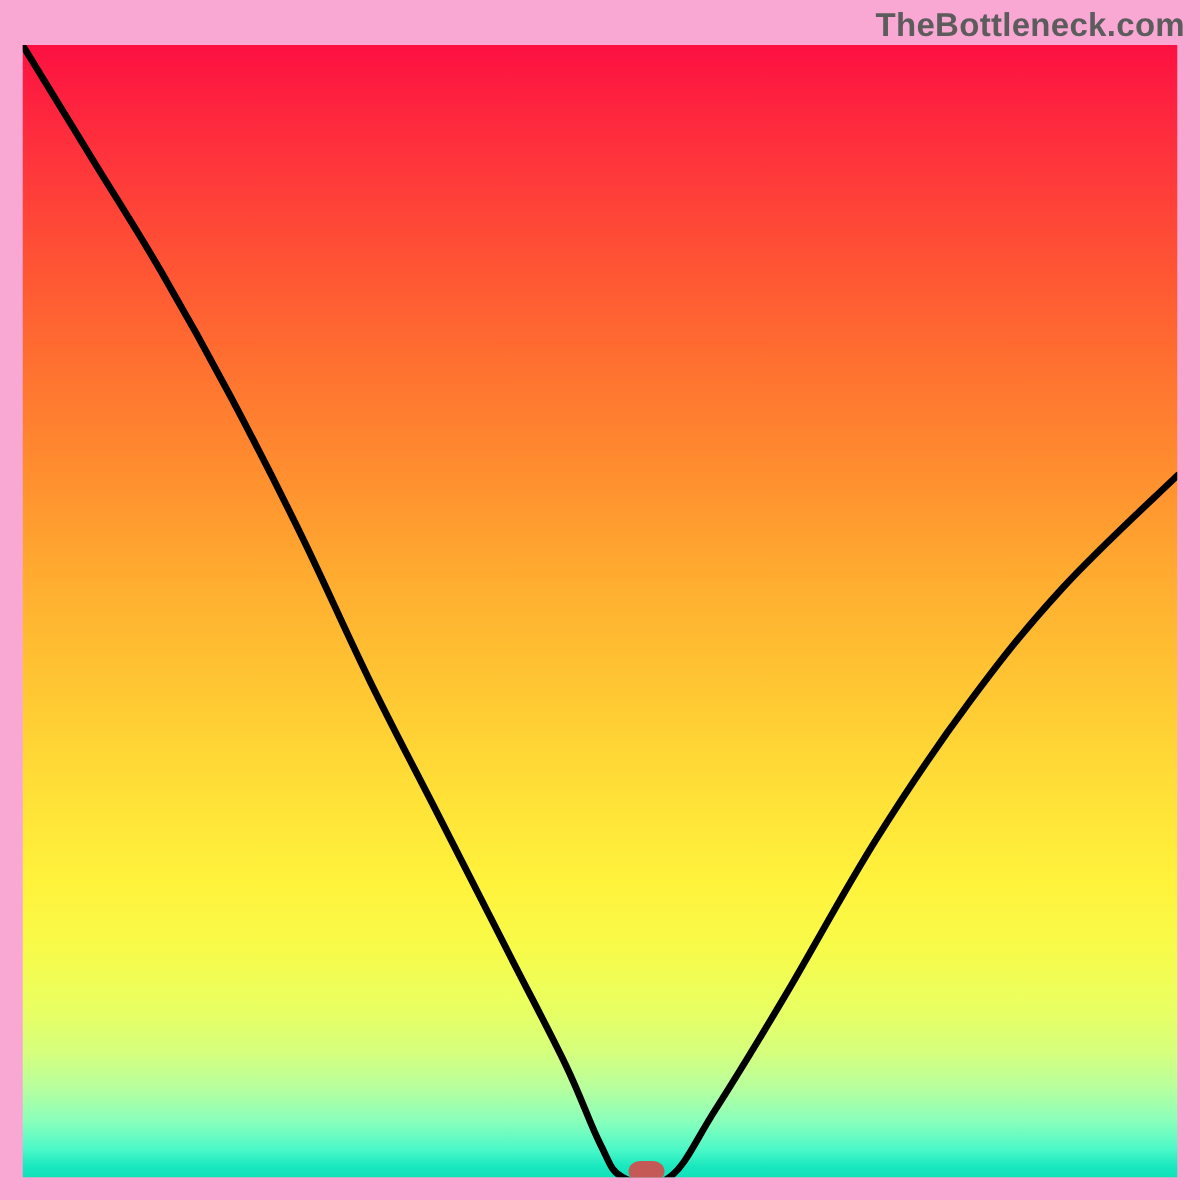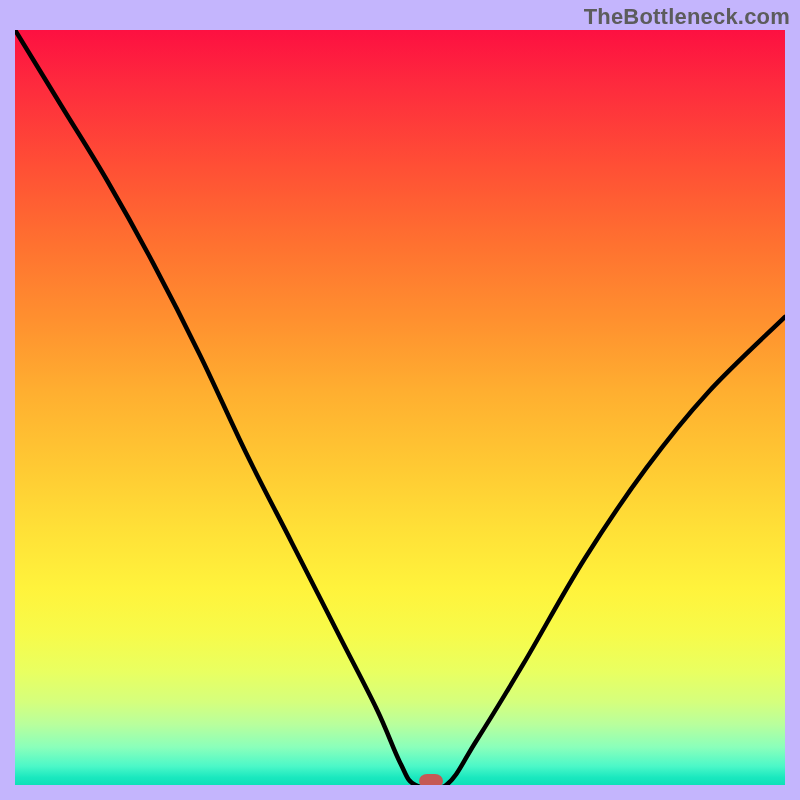--- a/index.html
+++ b/index.html
@@ -8,21 +8,21 @@
     width: 800px;
     height: 800px;
     background: #000;
     overflow: hidden;
     font-family: Arial, Helvetica, sans-serif;
   }
   .stage {
     position: relative;
     width: 800px;
     height: 800px;
-    background: #c4b5fd;
+    background: #f9a8d4;
   }
   .watermark {
     position: absolute;
     top: 4px;
     right: 10px;
     color: #5c5c5c;
     font-size: 22px;
     font-weight: 600;
     letter-spacing: 0.2px;
     user-select: none;

